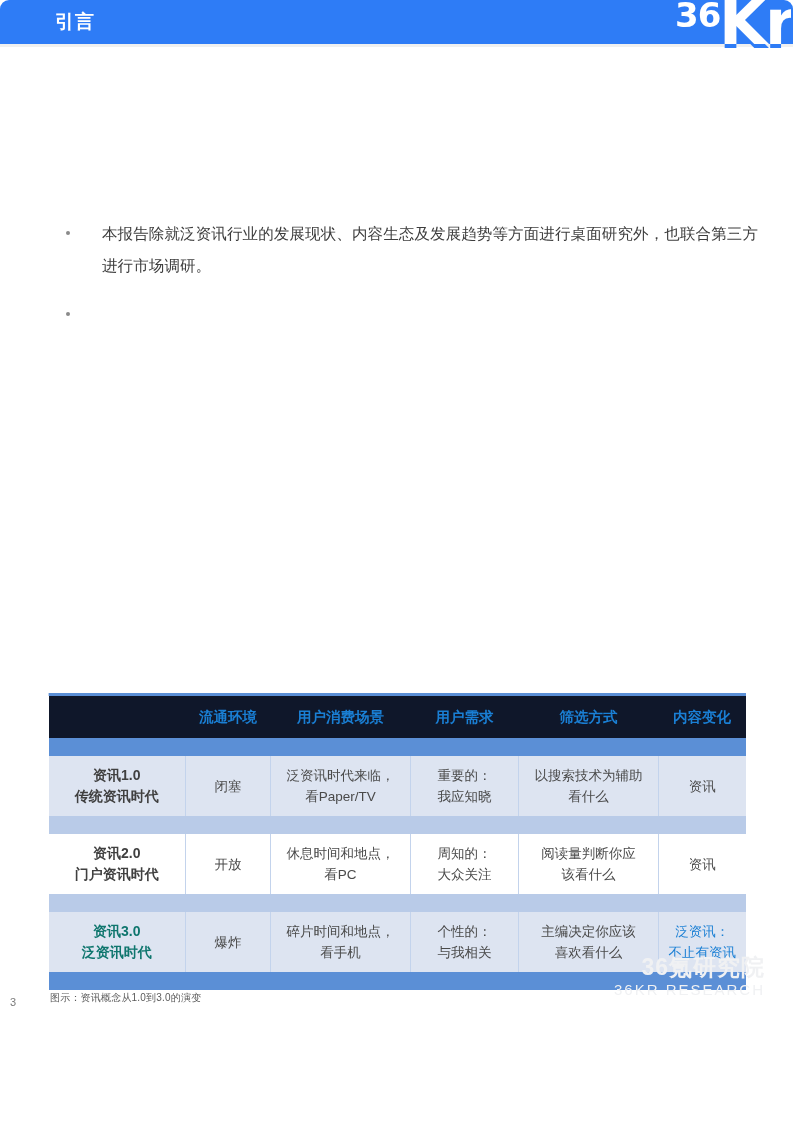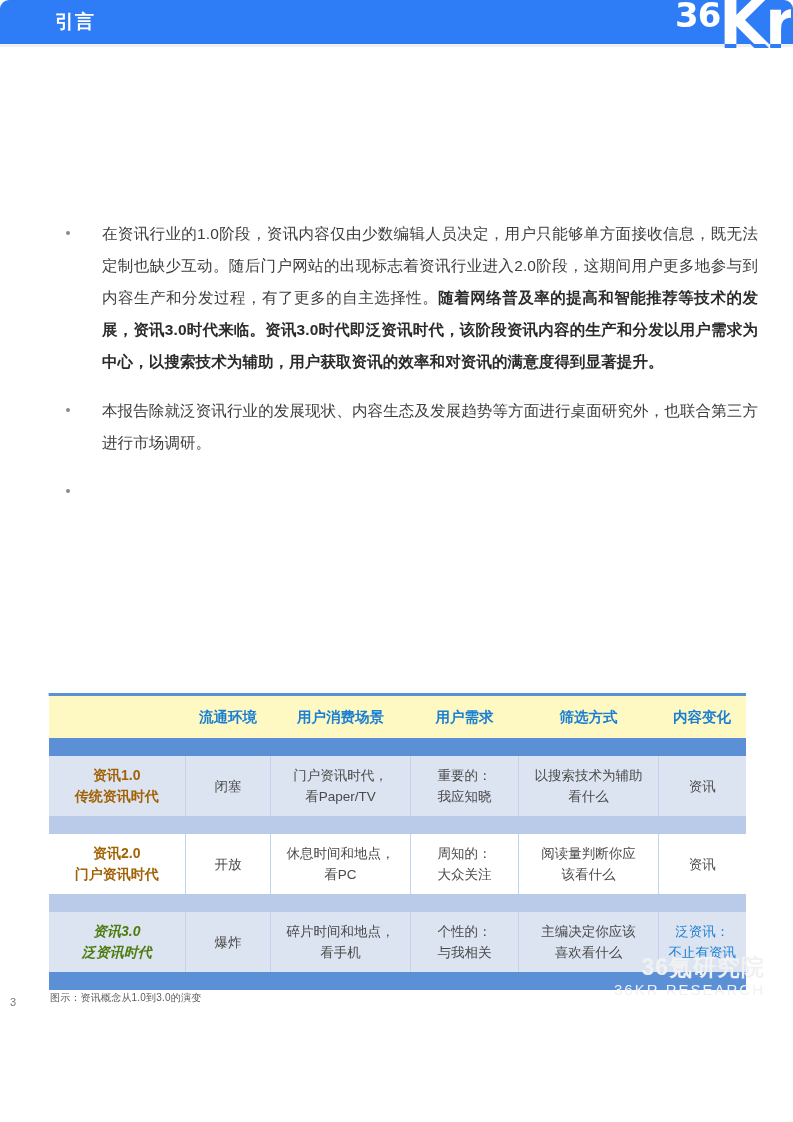--- a/index.html
+++ b/index.html
@@ -138,21 +138,21 @@
     padding: 0;
     background: #5b8fd6;
   }
   table.evo th {
     font-size: 14.5px;
     font-weight: bold;
     color: #1a7fd4;
     padding: 12px 4px 11px 4px;
     text-align: center;
     border: none;
-    background: #fef9c3;
+    background: #0f172a;
     font-family: Liberation Mono, monospace;
   }
   table.evo td {
     font-size: 13.5px;
     color: #4a4a4a;
     text-align: center;
     padding: 9px 5px;
     line-height: 21px;
     border-left: 1px solid #c3d3ec;
     vertical-align: middle;
@@ -161,22 +161,22 @@
     border-left: none;
     font-weight: bold;
     color: #333333;
     font-size: 14px;
     line-height: 21px;
   }
   table.evo tr.r1 td { background: #dde4f1; }
   table.evo tr.r2 td { background: #ffffff; }
   table.evo tr.r3 td { background: #dde4f1; }
   table.evo tr.r1 td.first,
-  table.evo tr.r2 td.first { color: #a16207; }
-  table.evo tr.r3 td.first { color: #4d7c0f; font-style: italic; }
+  table.evo tr.r2 td.first { color: #404040; }
+  table.evo tr.r3 td.first { color: #0f766e; }
   table.evo tr.r3 td.blue { color: #1a7fd4; }
   .rowsep td {
     height: 1px; padding: 0;
     background: #b9cbe8;
     border: none !important;
   }
   .botline td {
     height: 2px; padding: 0;
     background: #5b8fd6;
     border: none !important;
@@ -237,23 +237,20 @@
     <div class="logo-36">36</div>
     <div class="logo-kr">Kr</div>
   </div>
   <div class="logo-clip-bot">
     <div class="logo-kr-b">Kr</div>
   </div>
 
 
   <div class="bullets">
 
-    <div class="bullet">
-      <span class="dot"></span><span>在资讯行业的1.0阶段，资讯内容仅由少数编辑人员决定，用户只能够单方面接收信息，既无法定制也缺少互动。随后门户网站的出现标志着资讯行业进入2.0阶段，这期间用户更多地参与到内容生产和分发过程，有了更多的自主选择性。</span><b>随着网络普及率的提高和智能推荐等技术的发展，资讯3.0时代来临。资讯3.0时代即泛资讯时代，该阶段资讯内容的生产和分发以用户需求为中心，以搜索技术为辅助，用户获取资讯的效率和对资讯的满意度得到显著提升。</b>
-    </div>
 
     <div class="bullet">
       <span class="dot"></span><span>本报告除就泛资讯行业的发展现状、内容生态及发展趋势等方面进行桌面研究外，也联合第三方进行市场调研。</span>
     </div>
 
     <div class="bullet">
       <span class="dot"></span>
     </div>
 
   </div>
@@ -285,21 +282,21 @@
           </tr>
       </thead>
       <tbody>
         <tr class="r1">
           <td class="first">
             <span>资讯1.0</span><br>
             <span>传统资讯时代</span>
           </td>
           <td>闭塞</td>
           <td>
-            <span>门户资讯时代，</span><br>
+            <span>泛资讯时代来临，</span><br>
             <span>看Paper/TV</span>
           </td>
           <td>
             <span>重要的：</span><br>
             <span>我应知晓</span>
           </td>
           <td>
             <span>以搜索技术为辅助</span><br>
             <span>看什么</span>
           </td>

